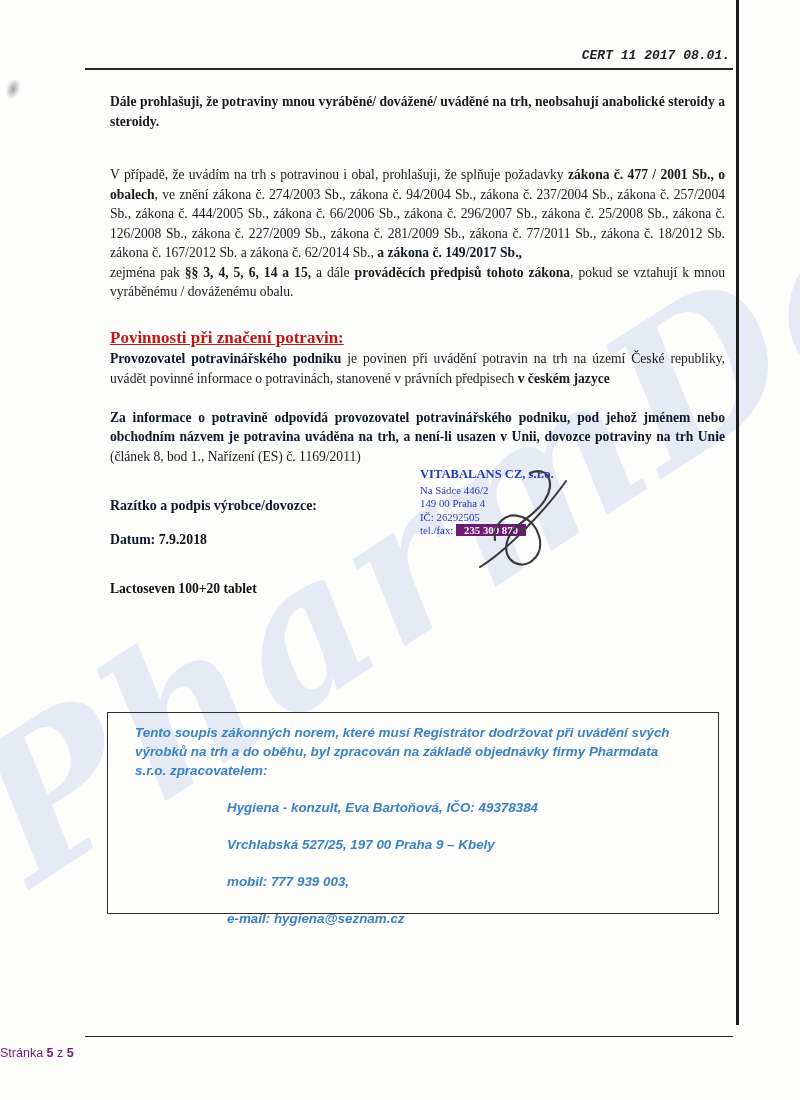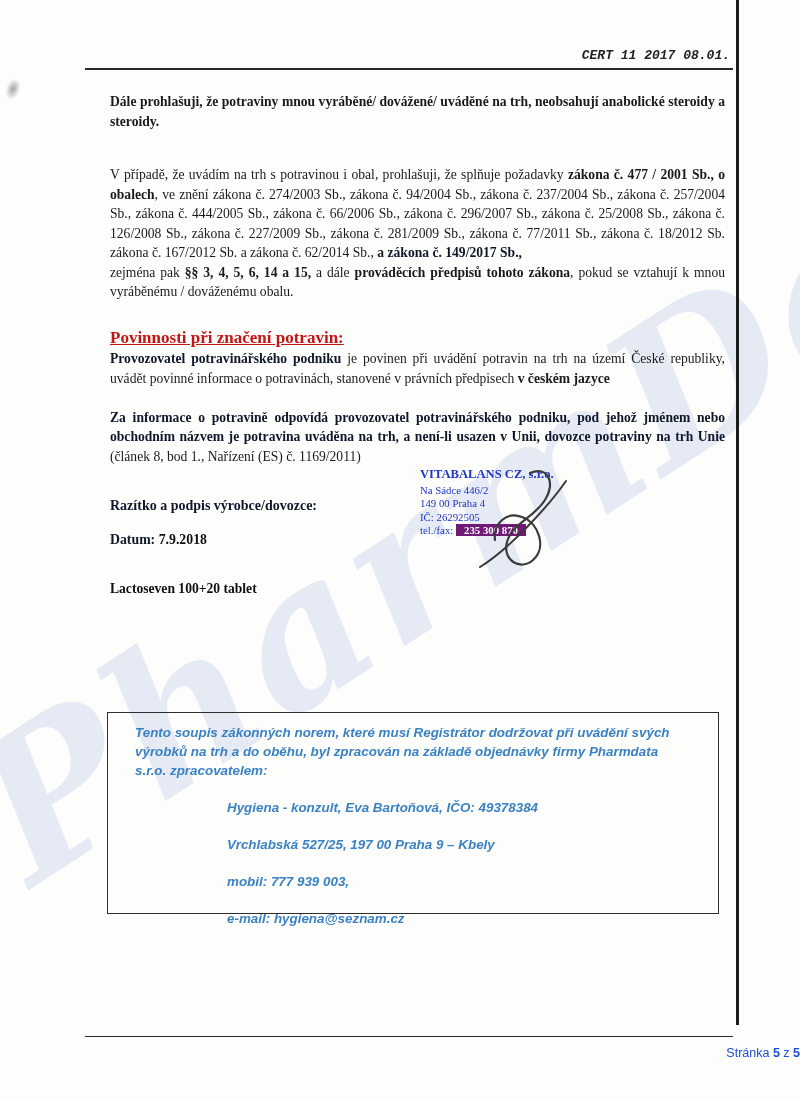--- a/index.html
+++ b/index.html
@@ -94,23 +94,23 @@
     font-style:italic;
     font-weight:700;
     font-size:13.4px;
     line-height:19px;
     color:#3b82c4;
   }
   .note-box .indent{margin-left:92px;margin-top:18px;}
   
   .footer{
     position:absolute;left:0;top:1046px;width:800px;
-    text-align:right;
+    text-align:left;
     font-family:"Liberation Sans", sans-serif;
-    font-size:12.5px;color:#1d4ed8;
+    font-size:12.5px;color:#701a75;
   }
 </style>
 </head>
 <body>
 
 <div class="page">
 
   <div class="watermark">PharmData</div>
   <div class="scan-edge"></div>
   <div class="smudge"></div>

